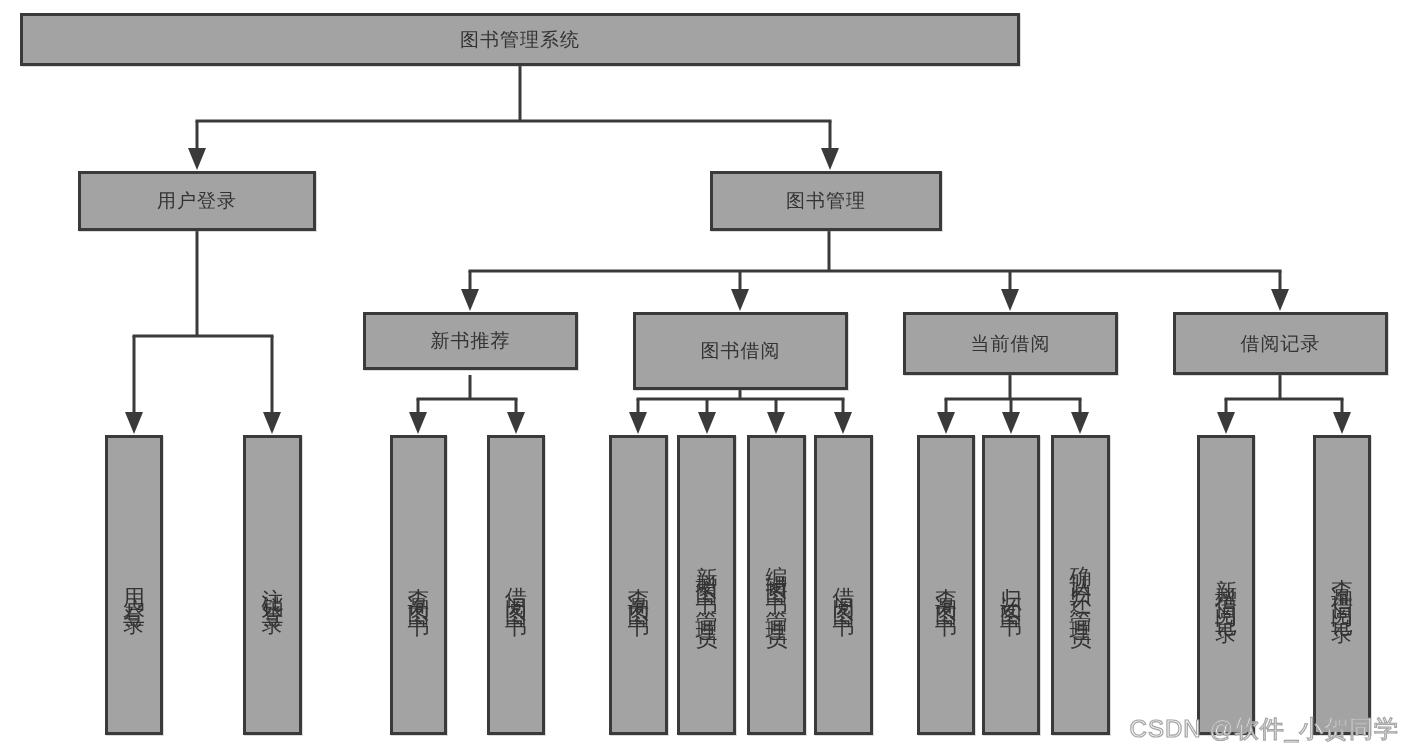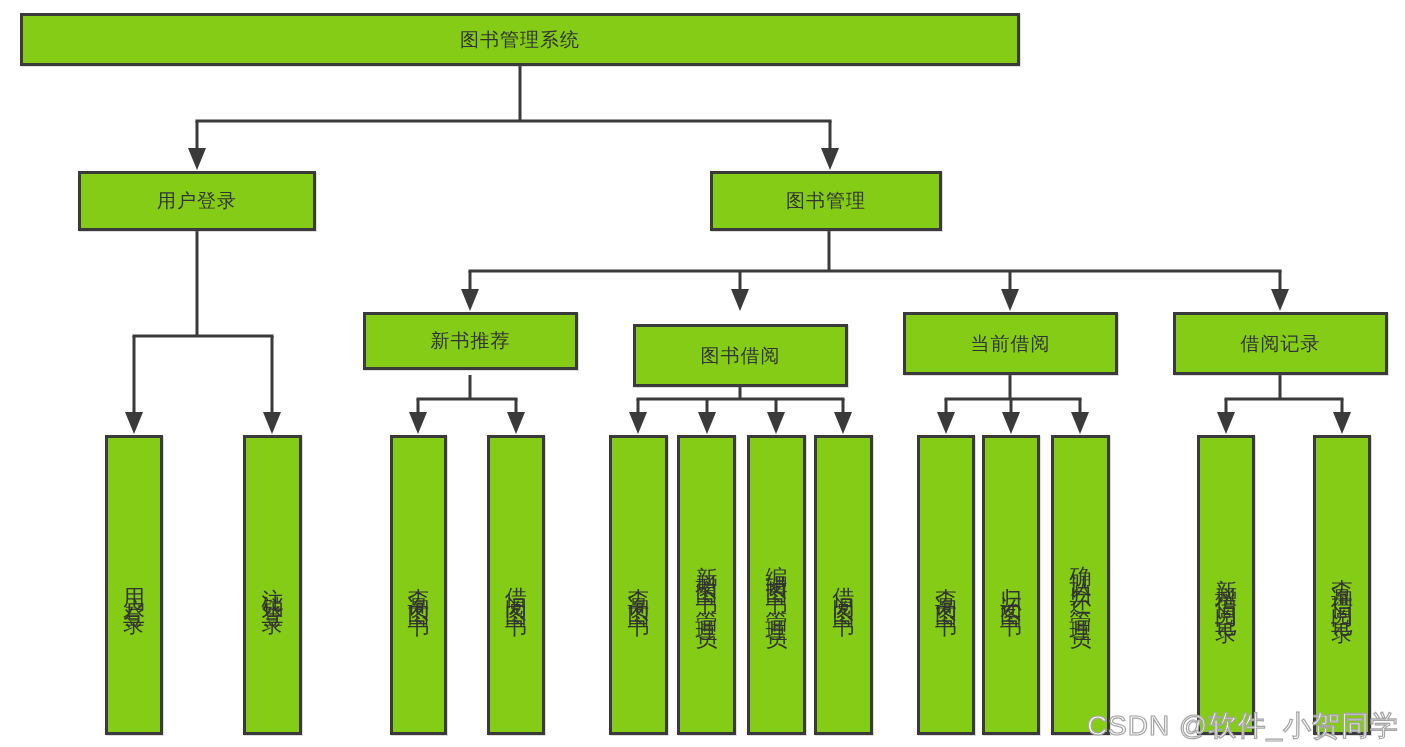--- a/index.html
+++ b/index.html
@@ -3,34 +3,34 @@
 <meta charset="utf-8">
 <style>
   html,body{margin:0;padding:0;}
   body{
     width:1405px;height:747px;position:relative;background:#ffffff;
     font-family:"Liberation Sans","DejaVu Sans",sans-serif;overflow:hidden;
   }
   .stage{position:absolute;inset:0;width:1405px;height:747px;}
   #wires{position:absolute;left:0;top:0;z-index:0;pointer-events:none;}
   .node{
-    position:absolute;box-sizing:border-box;background:#84cc16;
+    position:absolute;box-sizing:border-box;background:#a3a3a3;
     border:3px solid #3a3a3a;color:#333333;display:flex;
     align-items:center;justify-content:center;z-index:1;
     box-shadow:1px 1px 0 rgba(120,120,120,.25);
   }
   .hnode{font-size:19px;letter-spacing:1px;white-space:nowrap;}
   .vnode{
     writing-mode:vertical-rl;text-orientation:mixed;
     font-size:22px;letter-spacing:9px;line-height:1;
     padding-top:6px;
   }
   .watermark{
     position:absolute;right:6px;bottom:2px;z-index:3;
-    font-size:28px;letter-spacing:1px;color:#ffffff;
+    font-size:24px;letter-spacing:1px;color:#ffffff;
     -webkit-text-stroke:1.2px #a6a6a6;
     text-shadow:0 0 1px #b5b5b5;
     white-space:nowrap;
   }
 </style>
 </head>
 <body>
 
 <div class="stage">
 
@@ -88,21 +88,21 @@
       <line x1="1342" y1="399" x2="1342" y2="416" stroke="#3a3a3a" stroke-width="3"></line>
       <polygon points="1333,412 1351,412 1342,434" fill="#3a3a3a"></polygon>
     </svg>
 
   <div class="node hnode" style="left:20px;top:13px;width:1000px;height:53px;">图书管理系统</div>
 
   <div class="node hnode" style="left:78px;top:171px;width:238px;height:60px;">用户登录</div>
   <div class="node hnode" style="left:710px;top:171px;width:232px;height:60px;">图书管理</div>
 
   <div class="node hnode" style="left:363px;top:312px;width:215px;height:58px;">新书推荐</div>
-  <div class="node hnode" style="left:633px;top:324px;width:215px;height:63px;">图书借阅</div>
+  <div class="node hnode" style="left:633px;top:312px;width:215px;height:78px;">图书借阅</div>
   <div class="node hnode" style="left:903px;top:312px;width:215px;height:63px;text-align:right;">当前借阅</div>
   <div class="node hnode" style="left:1173px;top:312px;width:215px;height:63px;">借阅记录</div>
 
   <div class="node vnode" style="left:105px;top:435px;width:58px;height:300px;">用户登录</div>
   <div class="node vnode" style="left:243px;top:435px;width:59px;height:300px;">注销登录</div>
 
   <div class="node vnode" style="left:390px;top:435px;width:57px;height:300px;">查询图书</div>
   <div class="node vnode" style="left:487px;top:435px;width:58px;height:300px;">借阅图书</div>
 
   <div class="node vnode" style="left:609px;top:435px;width:59px;height:300px;">查询图书</div>

